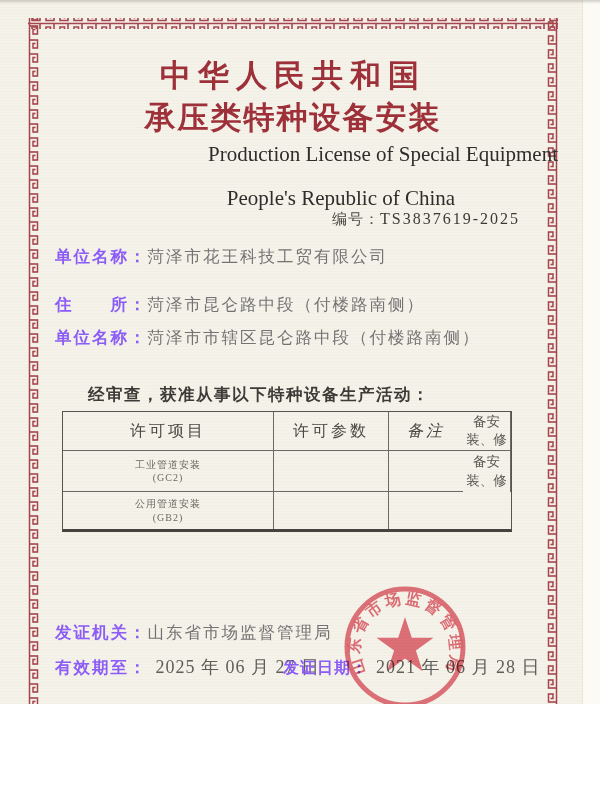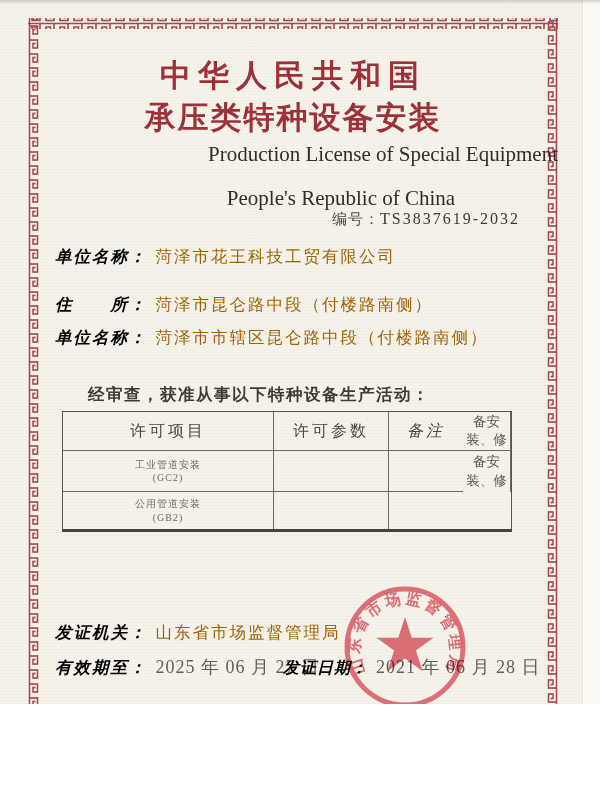--- a/index.html
+++ b/index.html
@@ -39,22 +39,22 @@
     color:#2e2d2b;font-size:21px;line-height:1;
   }
   .title-en.l1{top:144px;text-align:right;}
   .title-en.l2{top:188px;padding-left:48px;}
   .license-no{
     top:210px;left:28px;width:492px;text-align:right;
     font-size:15px;color:#4c4a45;letter-spacing:1px;
   }
   .license-no .num{font-size:16px;color:#3b3a36;letter-spacing:2px;}
   .field-row{left:55px;font-size:16.5px;white-space:nowrap;}
-  .field-label{color:#000000;font-weight:bold;letter-spacing:2px;font-style:italic;}
-  .field-value{color:#a16207;letter-spacing:2px;margin-left:8px;}
+  .field-label{color:#8b5cf6;font-weight:bold;letter-spacing:2px;}
+  .field-value{color:#737373;letter-spacing:2px;}
   .row-company{top:246px;}
   .row-residence{top:294px;}
   .row-office{top:327px;}
   .approval-note{
     top:384px;left:88px;
     font-size:16.5px;color:#3c3b37;letter-spacing:1.5px;font-weight:bold;
   }
   
   .lic-table{
     position:absolute;left:62px;top:411px;width:450px;height:121px;
@@ -123,21 +123,21 @@
   <div class="paper-texture"></div>
   <div class="scan-strip-right"></div>
   <div class="scan-shadow-top"></div>
 
   <div class="abs title-cn l1">中华人民共和国</div>
   <div class="abs title-cn l2">承压类特种设备安装</div>
   <div class="abs title-en l1">Production License of Special Equipment</div>
   <div class="abs title-en l2">People's Republic of China</div>
 
   <div class="abs license-no">
-    <span>编号：</span><span class="num">TS3837619-2032</span>
+    <span>编号：</span><span class="num">TS3837619-2025</span>
   </div>
 
   <div class="abs field-row row-company">
     <span class="field-label">单位名称：</span><span class="field-value">菏泽市花王科技工贸有限公司</span>
   </div>
   <div class="abs field-row row-residence">
     <span class="field-label">住　　所：</span><span class="field-value">菏泽市昆仑路中段（付楼路南侧）</span>
   </div>
   <div class="abs field-row row-office">
     <span class="field-label">单位名称：</span><span class="field-value">菏泽市市辖区昆仑路中段（付楼路南侧）</span>

